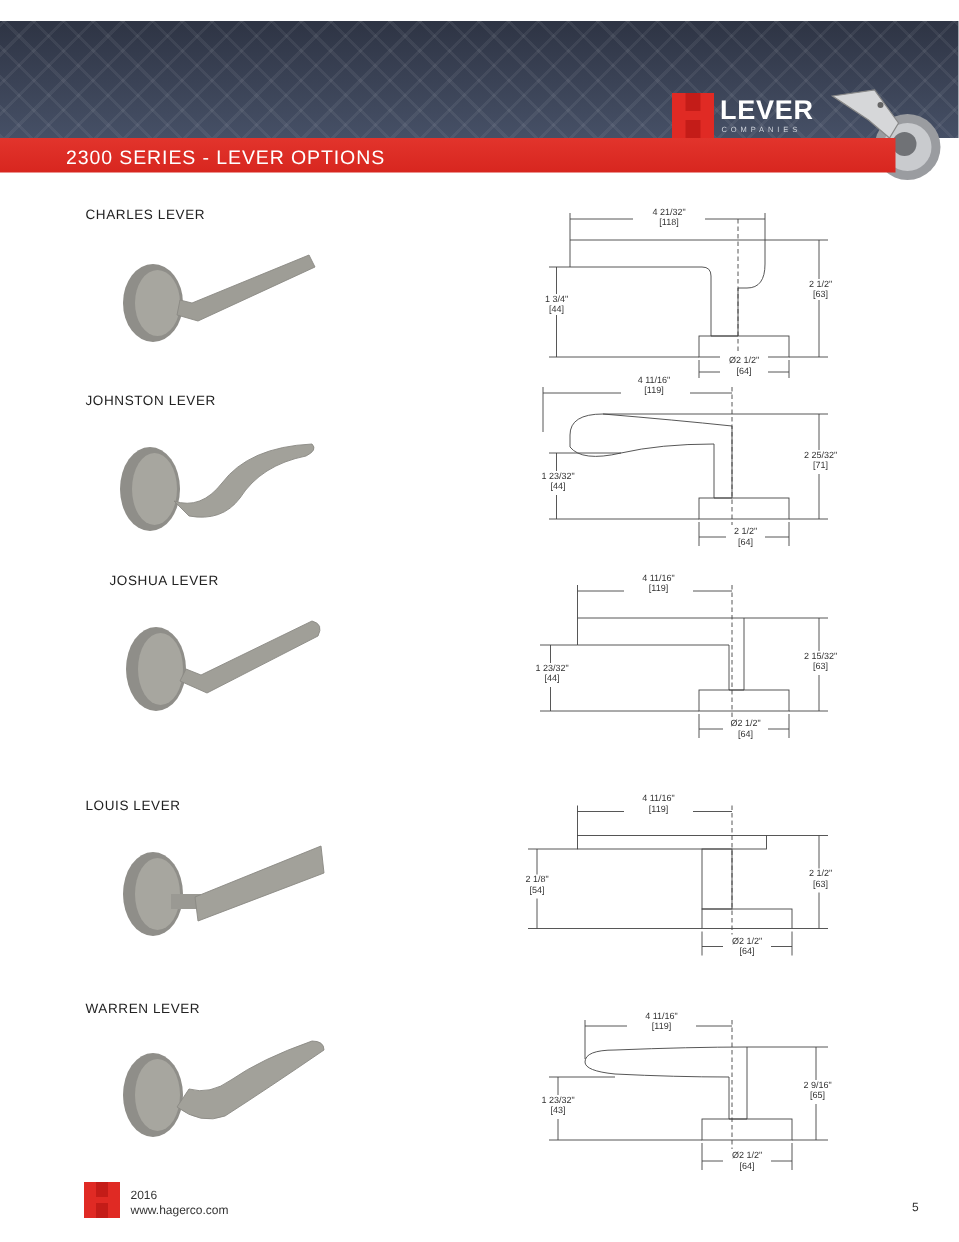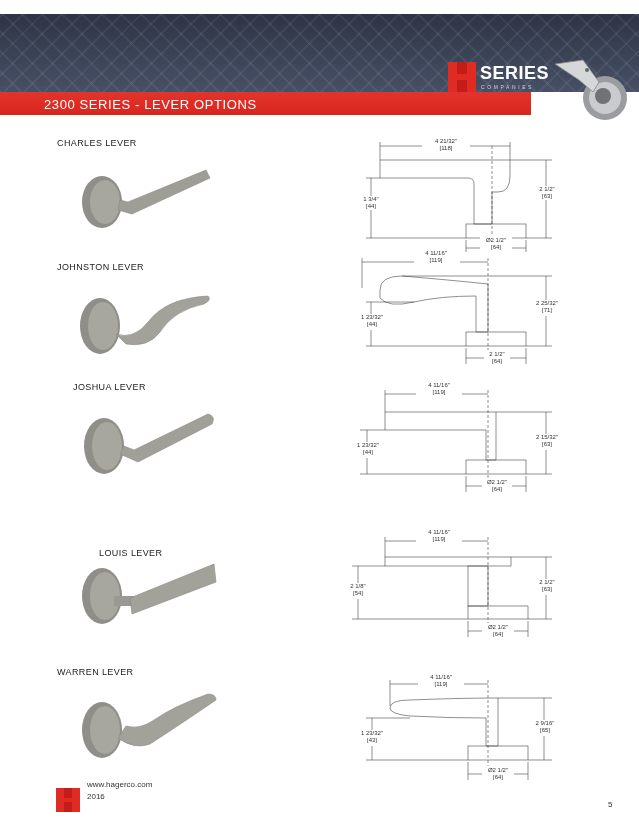--- a/index.html
+++ b/index.html
@@ -16,44 +16,44 @@
   }
   .logo { position: absolute; left: 448px; top: 48px; width: 110px; height: 32px; }
   .logo-mark { position: absolute; left: 0; top: 0; width: 28px; height: 30px; background: #e02a24; }
   .logo-mark::before { content: ""; position: absolute; left: 9px; top: 0; width: 10px; height: 12px; background: #c41c18; }
   .logo-mark::after { content: ""; position: absolute; left: 9px; top: 18px; width: 10px; height: 12px; background: #c41c18; }
   .logo-word { position: absolute; left: 32px; top: 1px; font-size: 18px; font-weight: bold; color: #fff; letter-spacing: 0.5px; }
   .logo-sub { position: absolute; left: 33px; top: 22px; font-size: 5px; color: #d0d4dc; letter-spacing: 2.6px; }
   .lever-photo { position: absolute; left: 553px; top: 44px; width: 80px; height: 62px; }
 
   .title-bar {
-    position: absolute; left: 0; top: 92px; width: 531px; height: 23px;
+    position: absolute; left: 0; top: 92px; width: 597px; height: 23px;
     background: linear-gradient(180deg, #e2342c 0%, #d8261f 100%);
   }
   .title-text { position: absolute; left: 44px; top: 5px; font-size: 13px; color: #fff; letter-spacing: 0.6px; }
 
   .lever-label { position: absolute; left: 57px; font-size: 9px; color: #222; letter-spacing: 0.4px; }
   .lever-img { position: absolute; left: 70px; width: 150px; height: 80px; }
   .drawing { position: absolute; left: 340px; width: 230px; height: 125px; }
   .drawing text { font-family: "Liberation Sans", sans-serif; font-size: 6px; fill: #333; }
 
   .footer-mark { position: absolute; left: 56px; top: 788px; width: 24px; height: 24px; background: #e02a24; }
   .footer-mark::before { content: ""; position: absolute; left: 8px; top: 0; width: 8px; height: 10px; background: #c41c18; }
   .footer-mark::after { content: ""; position: absolute; left: 8px; top: 14px; width: 8px; height: 10px; background: #c41c18; }
   .footer-year { position: absolute; left: 87px; top: 792px; font-size: 8px; color: #333; text-align: right; }
-  .footer-url { position: absolute; left: 87px; top: 780px; font-size: 8px; color: #333; }
+  .footer-url { position: absolute; left: 87px; top: 802px; font-size: 8px; color: #333; }
   .page-num { position: absolute; left: 608px; top: 800px; font-size: 8px; color: #333; }
 </style>
 </head>
 <body>
 
 <div class="banner">
   <div class="logo">
     <div class="logo-mark"></div>
-    <div class="logo-word">SERIES</div>
+    <div class="logo-word">LEVER</div>
     <div class="logo-sub">COMPANIES</div>
   </div>
   <svg class="lever-photo" viewBox="0 0 80 62">
     <ellipse cx="52" cy="40" rx="22" ry="22" fill="#9a9ca0"></ellipse>
     <ellipse cx="52" cy="40" rx="16" ry="16" fill="#c9cbce"></ellipse>
     <ellipse cx="50" cy="38" rx="8" ry="8" fill="#707276"></ellipse>
     <path d="M2 6 L30 2 L46 24 L40 34 L26 22 Z" fill="#d6d7d9" stroke="#888" stroke-width="0.8"></path>
     <circle cx="34" cy="12" r="2" fill="#666"></circle>
   </svg>
 </div>
@@ -167,21 +167,21 @@
   <text x="207" y="63" text-anchor="middle">2 15/32"</text>
   <text x="207" y="70" text-anchor="middle">[63]</text>
   <rect x="14" y="66" width="28" height="16" fill="#fff"></rect>
   <text x="28" y="71" text-anchor="middle">1 23/32"</text>
   <text x="28" y="78" text-anchor="middle">[44]</text>
   <rect x="142" y="102" width="30" height="16" fill="#fff"></rect>
   <text x="157" y="108" text-anchor="middle">Ø2 1/2"</text>
   <text x="157" y="115" text-anchor="middle">[64]</text>
 </svg>
 
-<div class="lever-label" style="top:548px;margin-left:42px;">LOUIS LEVER</div>
+<div class="lever-label" style="top:532px;">LOUIS LEVER</div>
 <svg class="lever-img" style="top:552px;" viewBox="0 0 150 80">
   <ellipse cx="32" cy="44" rx="20" ry="28" fill="#8f8e89"></ellipse>
   <ellipse cx="35" cy="44" rx="15" ry="24" fill="#a7a69f"></ellipse>
   <rect x="44" y="44" width="20" height="10" fill="#9a9993"></rect>
   <path d="M60 46 L62 62 L146 30 L144 12 Z" fill="#a2a19a" stroke="#8a8983" stroke-width="0.6"></path>
 </svg>
 <svg class="drawing" style="top:525px;" viewBox="0 0 230 125">
   <g stroke="#444" stroke-width="0.6" fill="none">
     <rect x="45" y="32" width="126" height="9"></rect>
     <rect x="128" y="41" width="20" height="40"></rect>

